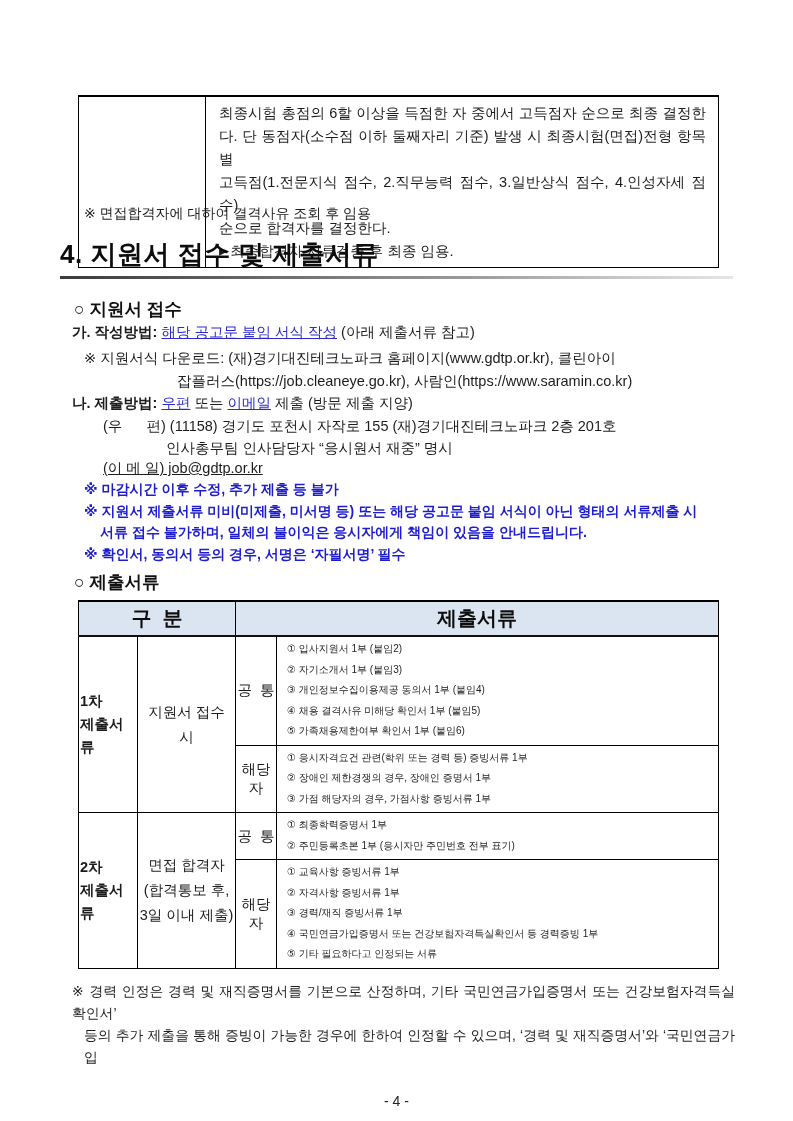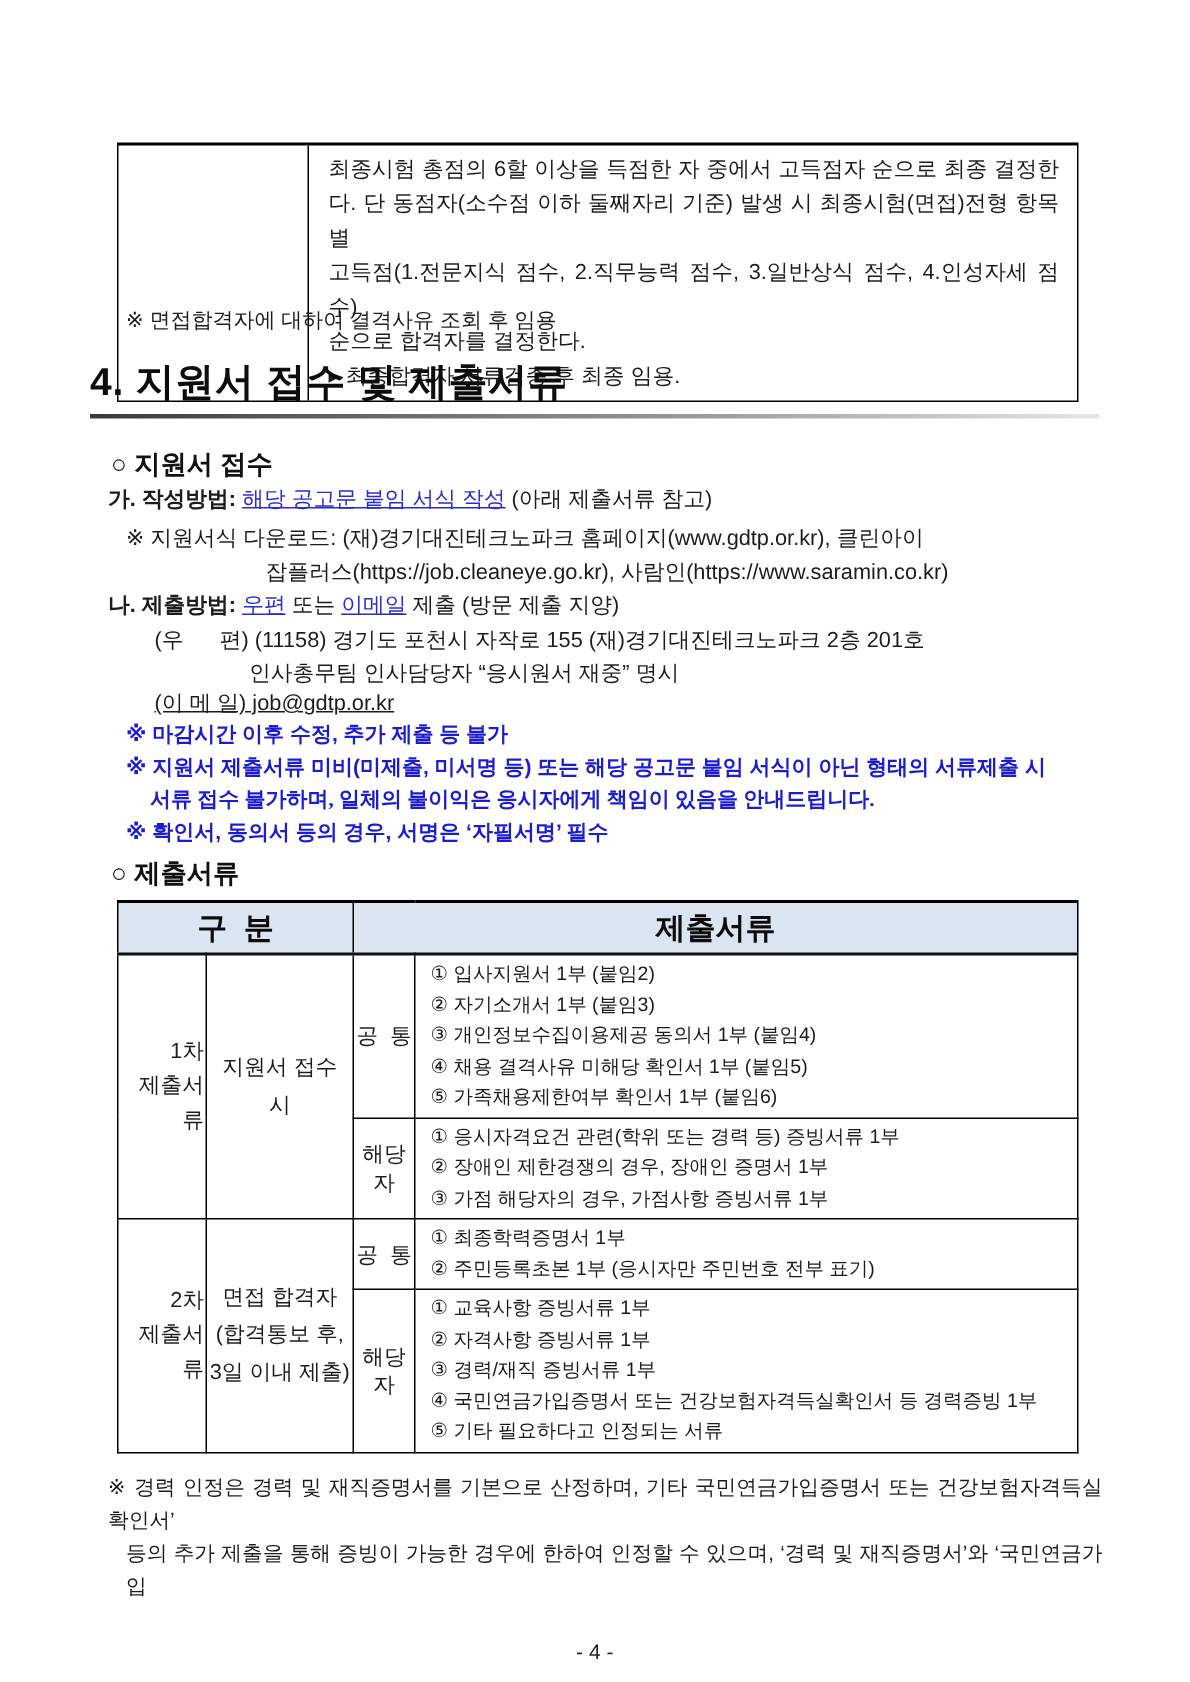--- a/index.html
+++ b/index.html
@@ -34,24 +34,24 @@
   .warn{color:#1d1dcf;font-weight:bold;font-size:14px;}
   
   .lower{position:absolute;top:600px;left:0;width:793px;}
   table.docs{border-collapse:collapse;margin-left:78px;width:641px;table-layout:fixed;
     border-top:2px solid #000;border-bottom:1.5px solid #000;}
   table.docs th,table.docs td{border:1px solid #000;}
   table.docs th{
     background:#dbe5f1;font-size:20px;font-weight:bold;color:#0d0d0d;
     height:31px;white-space:pre;border-bottom:2px solid #111;
   }
-  td.stage{width:59px;text-align:right;font-weight:normal;font-size:14.5px;line-height:23px;}
+  td.stage{width:59px;text-align:left;font-weight:bold;font-size:14.5px;line-height:23px;}
   td.when{width:98px;text-align:center;font-size:14.5px;line-height:25px;}
   td.type{width:41px;text-align:center;font-size:14.5px;word-spacing:4px;}
-  td.items{padding:2px 6px 3px 10px;font-size:13px;}
+  td.items{padding:2px 6px 3px 10px;font-size:10px;}
   td.items .doc-item{line-height:20.5px;padding-left:21px;text-indent:-21px;}
   
   .footnote{margin:12px 58px 0 72px;font-size:13.8px;line-height:22px;}
   .footnote .fn1{text-align:justify;text-align-last:justify;}
   .footnote .fn2{padding-left:12px;text-align:justify;text-align-last:justify;}
   .page-number{margin-top:24px;text-align:center;font-size:14px;color:#222;}
 </style>
 </head>
 <body>
 
@@ -81,21 +81,21 @@
   <div class="bline" style="top:372px;left:177px;">잡플러스(https://job.cleaneye.go.kr), 사람인(https://www.saramin.co.kr)</div>
 
   <div class="bline" style="top:394px;left:72px;"><span class="lbl">나. 제출방법: </span><span class="link">우편</span><span> 또는 </span><span class="link">이메일</span><span> 제출 (방문 제출 지양)</span></div>
 
   <div class="bline" style="top:417px;left:103px;">(우      편) (11158) 경기도 포천시 자작로 155 (재)경기대진테크노파크 2층 201호</div>
   <div class="bline" style="top:439px;left:166px;">인사총무팀 인사담당자 “응시원서 재중” 명시</div>
   <div class="bline" style="top:459px;left:103px;text-decoration:underline;">(이 메 일) job@gdtp.or.kr</div>
 
   <div class="bline warn" style="top:481px;left:84px;">※ 마감시간 이후 수정, 추가 제출 등 불가</div>
   <div class="bline warn" style="top:503px;left:84px;">※ 지원서 제출서류 미비(미제출, 미서명 등) 또는 해당 공고문 붙임 서식이 아닌 형태의 서류제출 시</div>
-  <div class="bline warn" style="top:524px;left:100px;font-family:Liberation Serif, serif;">서류 접수 불가하며, 일체의 불이익은 응시자에게 책임이 있음을 안내드립니다.</div>
+  <div class="bline warn" style="top:524px;left:100px;">서류 접수 불가하며, 일체의 불이익은 응시자에게 책임이 있음을 안내드립니다.</div>
   <div class="bline warn" style="top:546px;left:84px;">※ 확인서, 동의서 등의 경우, 서명은 ‘자필서명’ 필수</div>
 
   <div class="h2" style="top:570px;left:74px;">○ 제출서류</div>
 
   <div class="lower">
     <table class="docs">
       <colgroup>
           <col style="width:59px">
           <col style="width:98px">
           <col style="width:41px">

